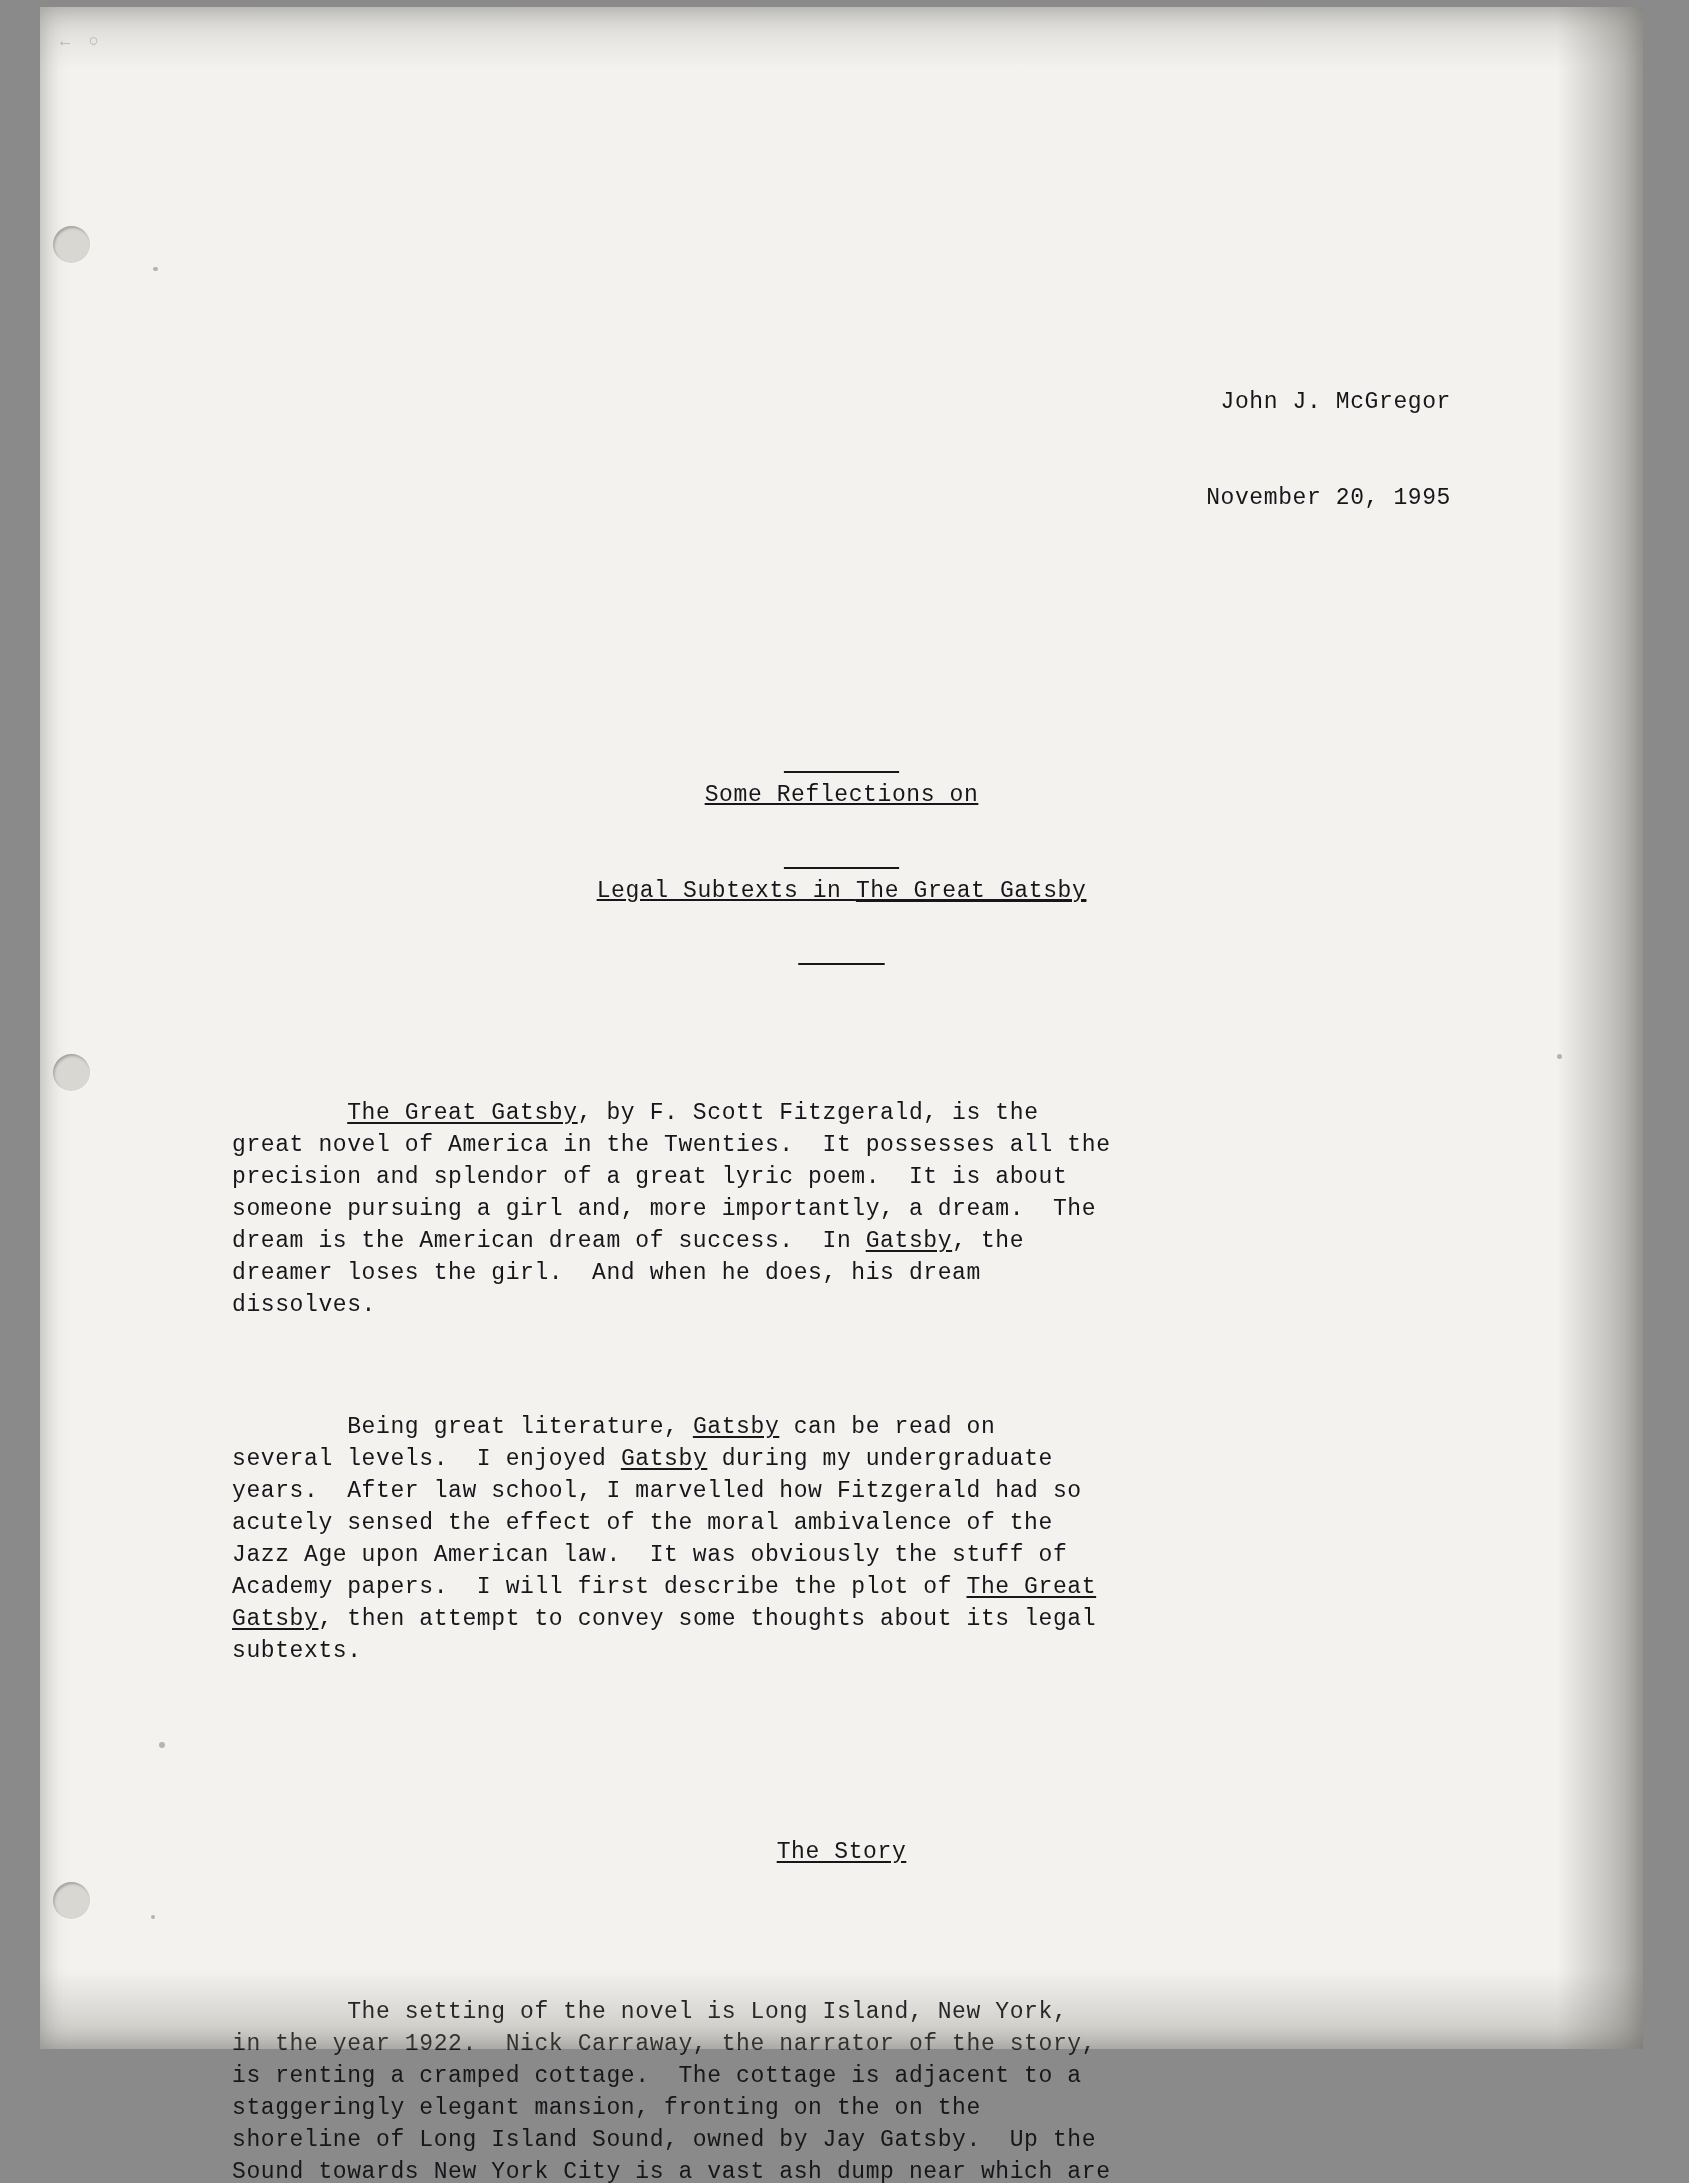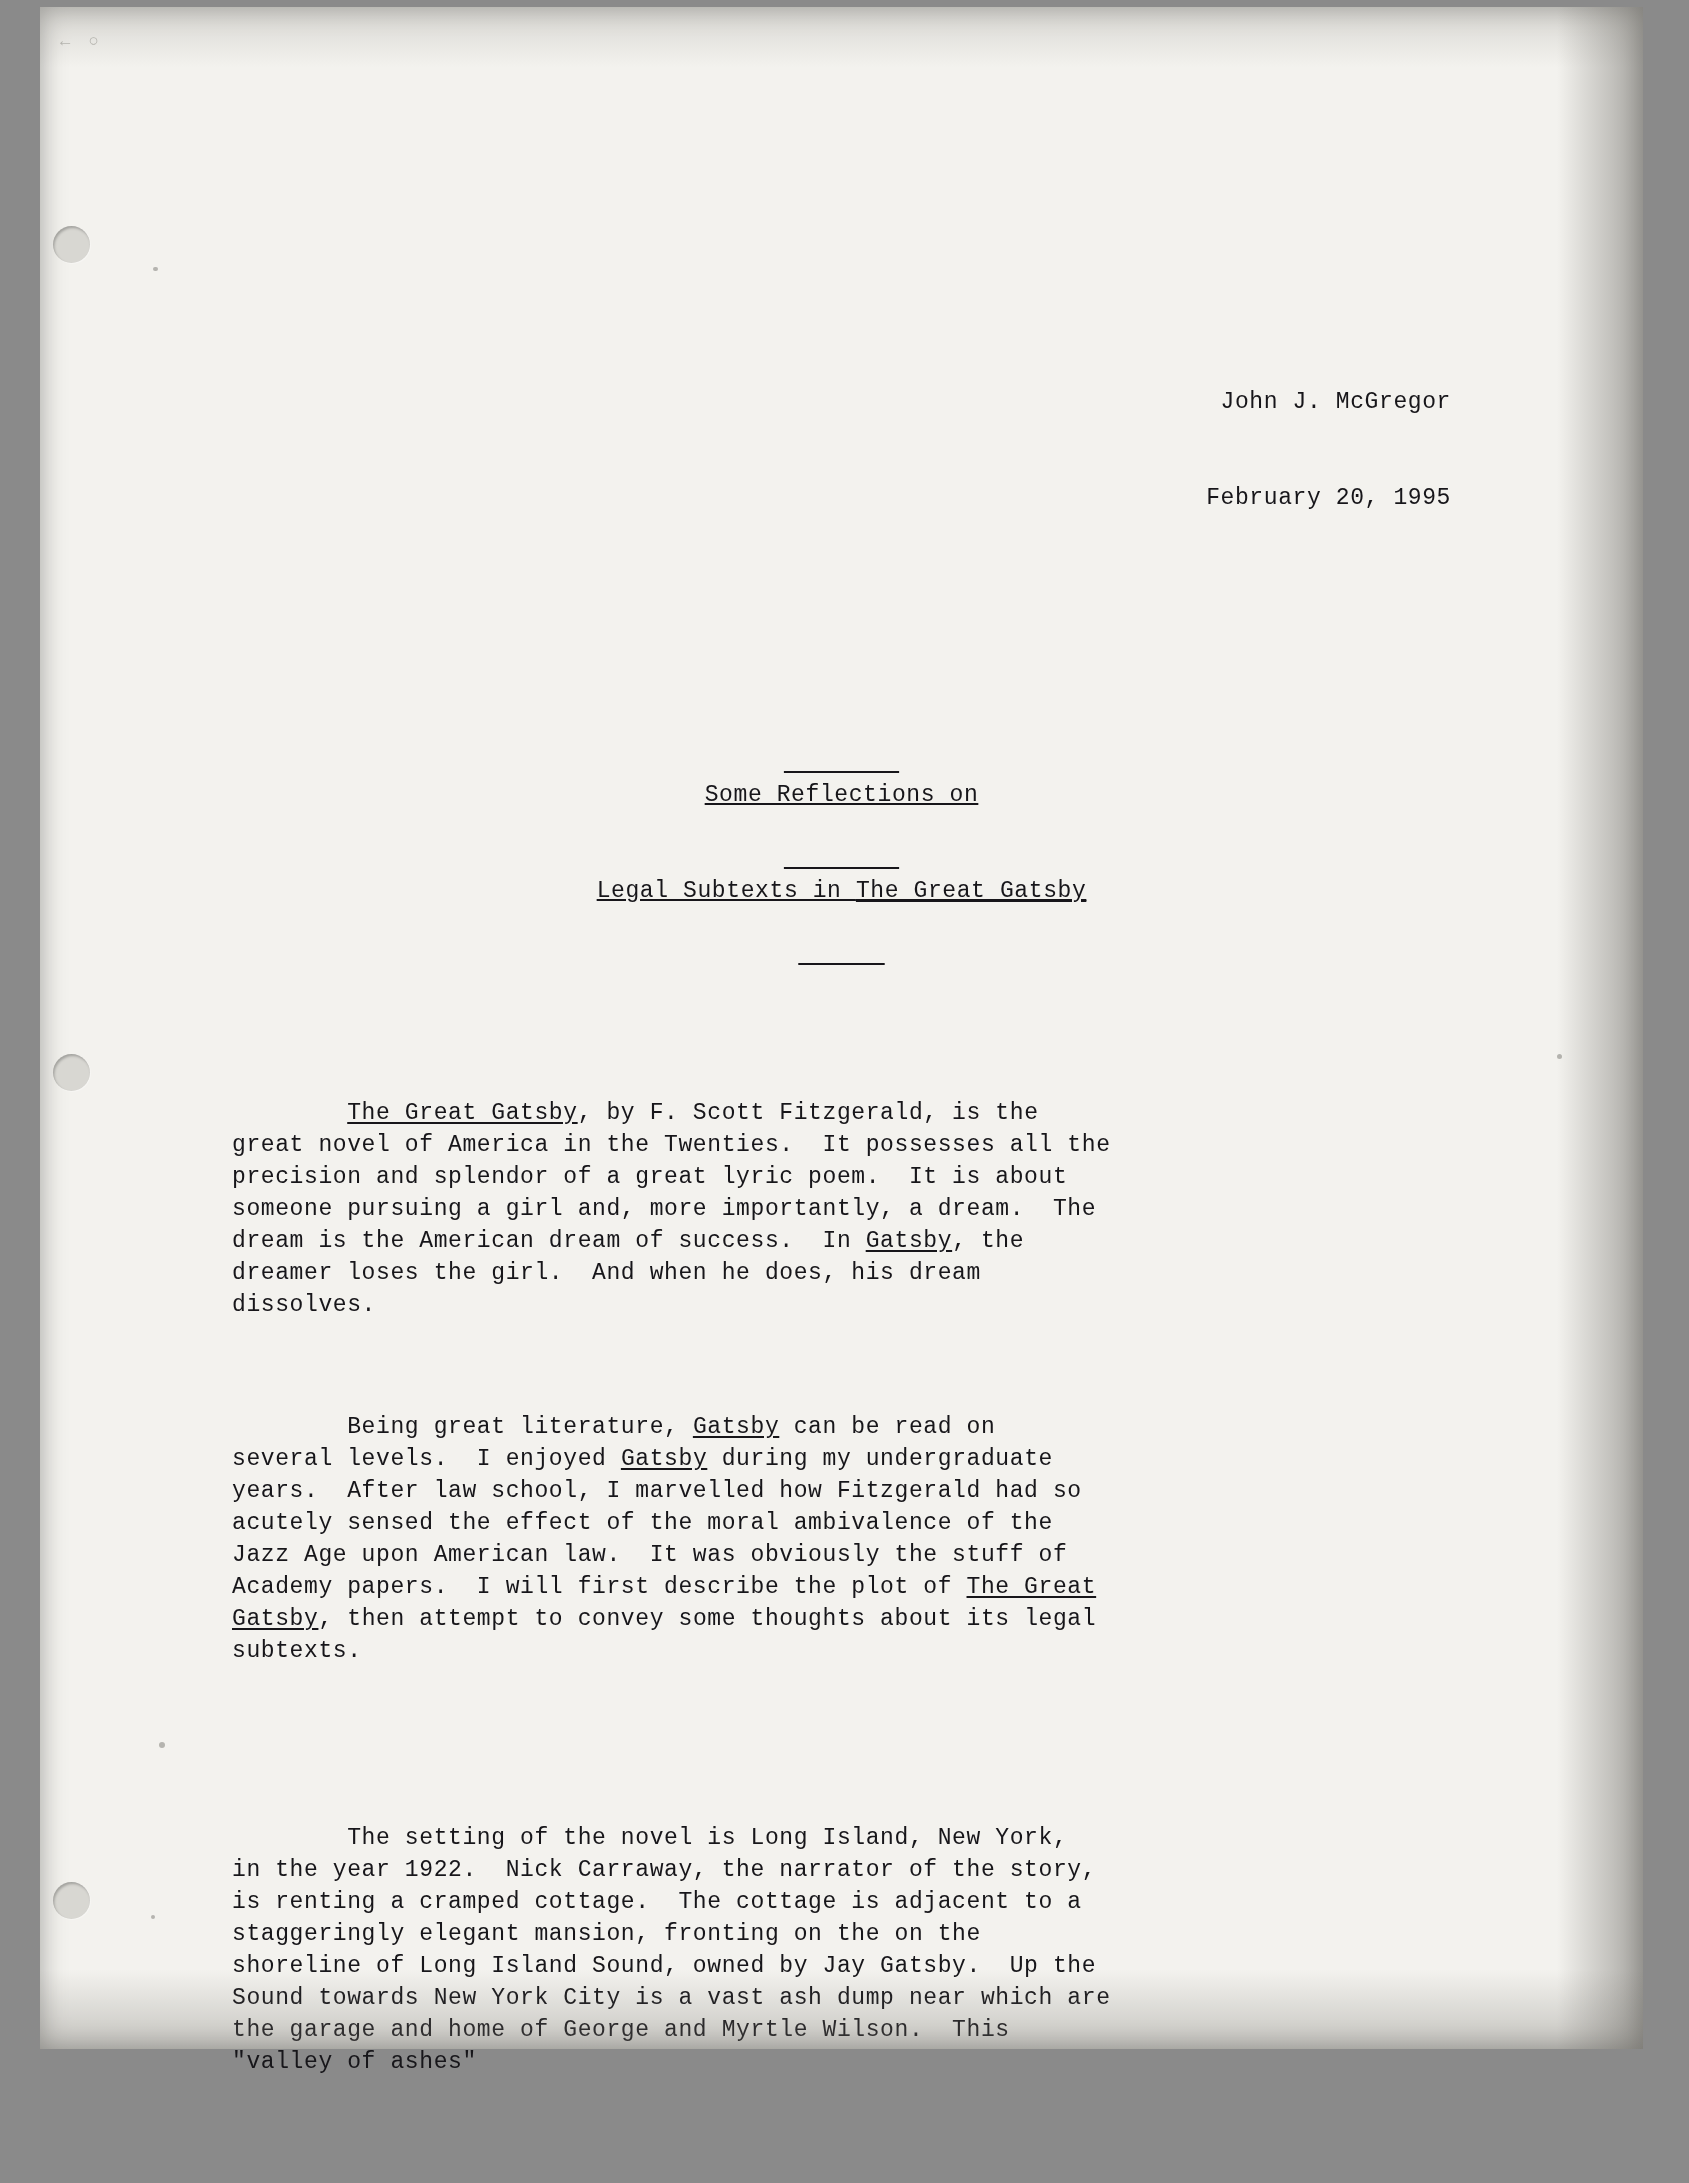--- a/index.html
+++ b/index.html
@@ -129,21 +129,21 @@
 
     <div class="speck" style="left:113px; top:260px; width:4.6px; height:4.6px;"></div>
     <div class="speck" style="left:1517px; top:1047px; width:5.3px; height:5.3px;"></div>
     <div class="speck" style="left:119px; top:1735px; width:6px; height:6px;"></div>
     <div class="speck" style="left:111px; top:1908px; width:4px; height:4px;"></div>
 
     <div class="doc">
 
       <div class="heading-block">
         <div>John J. McGregor</div>
-        <div>February 20, 1995</div>
+        <div>November 20, 1995</div>
       </div>
 
       <div class="title-block">
         <div>Some Reflections on</div>
         <div><span>Legal Subtexts in </span><span class="u">The Great Gatsby</span></div>
       </div>
 
       <div class="para"><span>        </span><span class="u">The Great Gatsby</span><span>, by F. Scott Fitzgerald, is the
 great novel of America in the Twenties.  It possesses all the
 precision and splendor of a great lyric poem.  It is about
@@ -153,20 +153,21 @@
 dissolves.</span></div>
       <div class="para"><span>        Being great literature, </span><span class="u">Gatsby</span><span> can be read on
 several levels.  I enjoyed </span><span class="u">Gatsby</span><span> during my undergraduate
 years.  After law school, I marvelled how Fitzgerald had so
 acutely sensed the effect of the moral ambivalence of the
 Jazz Age upon American law.  It was obviously the stuff of
 Academy papers.  I will first describe the plot of </span><span class="u">The Great
 Gatsby</span><span>, then attempt to convey some thoughts about its legal
 subtexts.</span></div>
 
+      <div class="section-head"><span class="u">The Story</span></div>
 
       <div class="para"><span>        The setting of the novel is Long Island, New York,
 in the year 1922.  Nick Carraway, the narrator of the story,
 is renting a cramped cottage.  The cottage is adjacent to a
 staggeringly elegant mansion, fronting on the on the
 shoreline of Long Island Sound, owned by Jay Gatsby.  Up the
 Sound towards New York City is a vast ash dump near which are
 the garage and home of George and Myrtle Wilson.  This
 "valley of ashes"</span></div>
       

